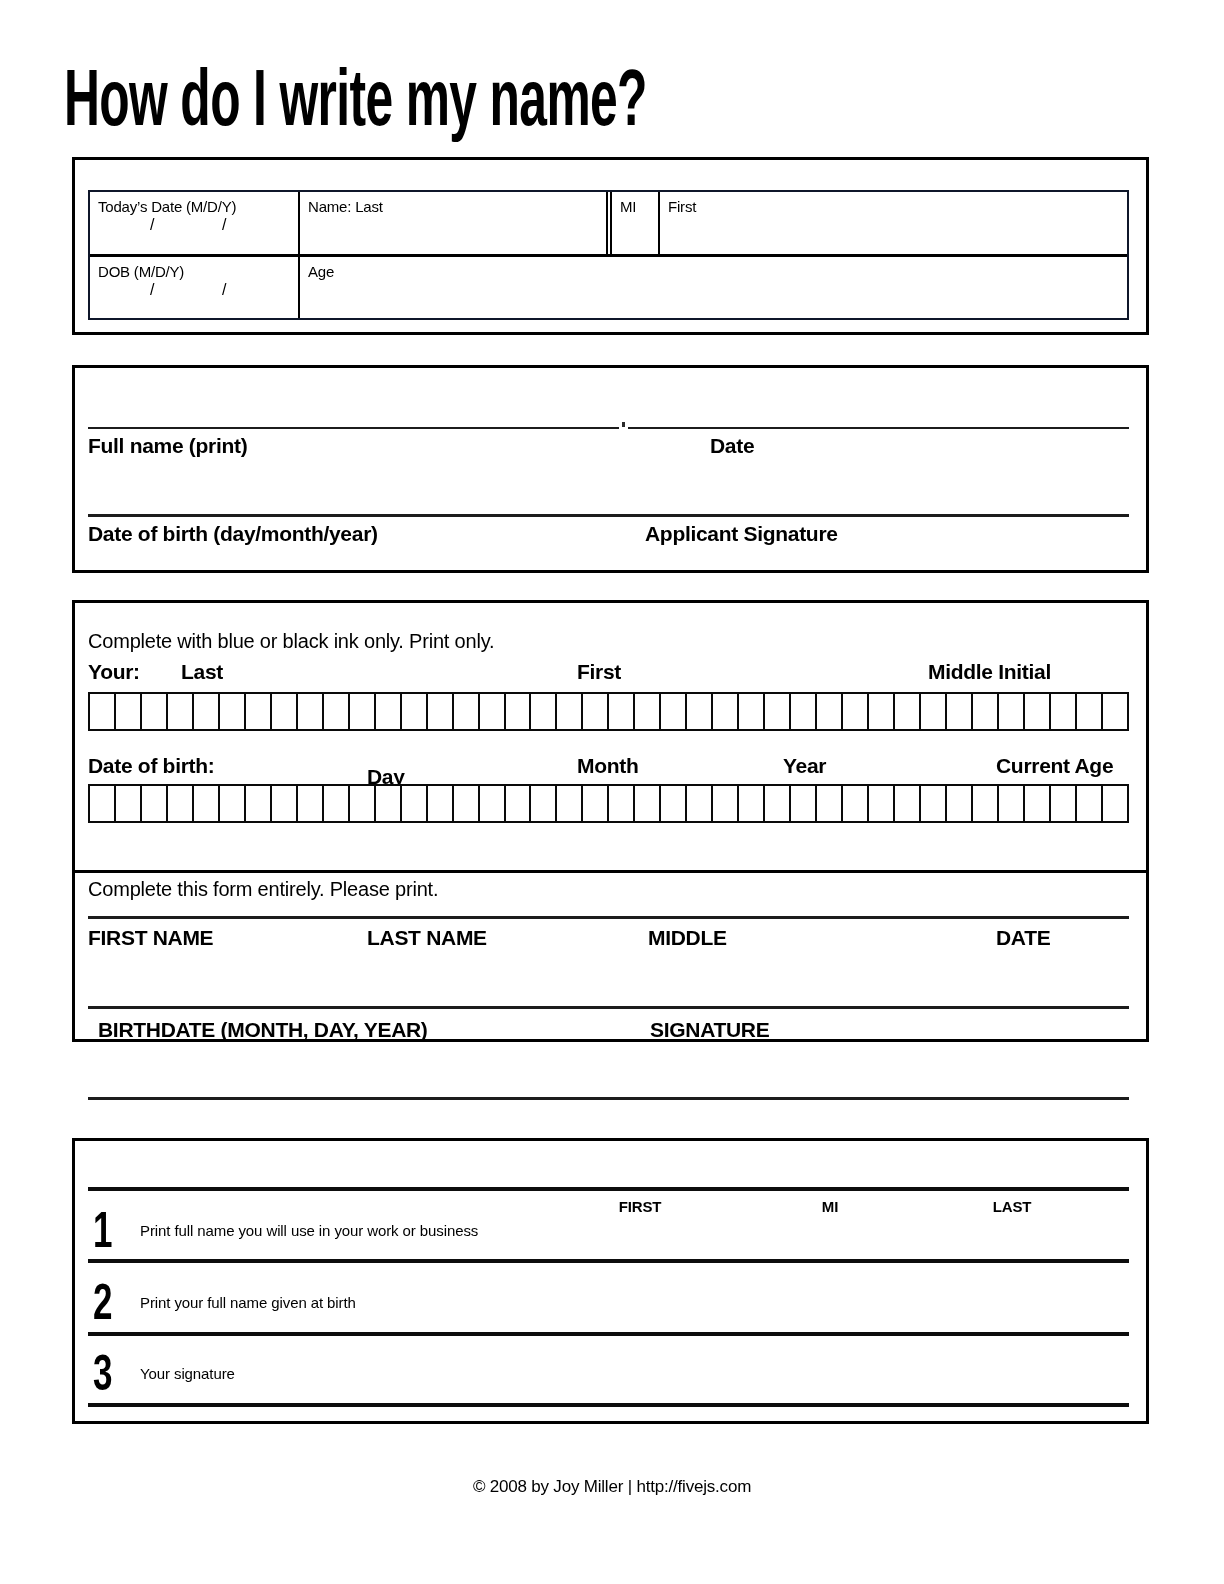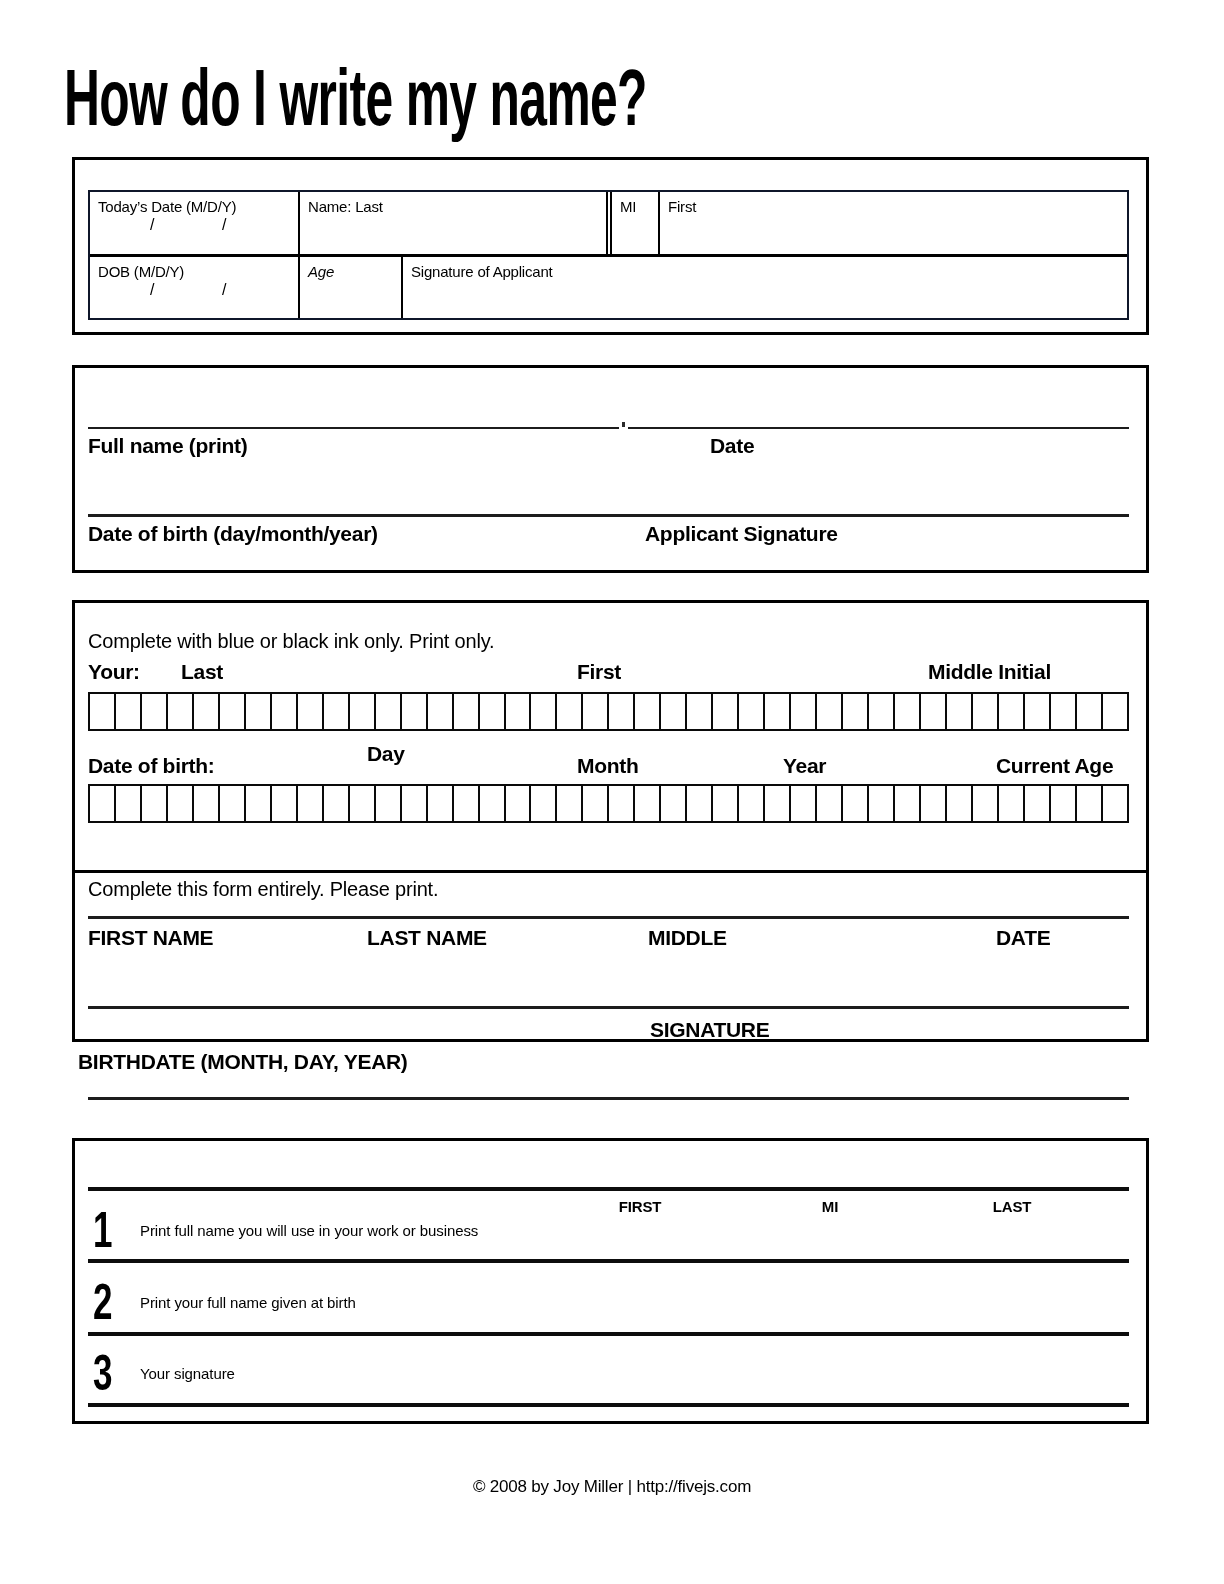--- a/index.html
+++ b/index.html
@@ -22,21 +22,21 @@
   
   .grid1{position:absolute;left:13px;top:30px;width:1041px;border:2px solid #0f172a;box-sizing:border-box;}
   .g1r{display:flex;height:62px;box-sizing:border-box;}
   .g1r2{border-top:3px solid #000;height:64px;}
   .g1r > div{box-sizing:border-box;padding:6px 0 0 8px;font-size:15px;letter-spacing:-0.2px;position:relative;border-right:2px solid #000;}
   .g1r > div:last-child{border-right:none;flex:1 1 auto;}
   .c-date{width:210px;}
   .c-namelast{width:308px;}
   .c-mi{width:50px;border-left:2px solid #000;margin-left:2px;}
   .c-first{width:253px;}
-  .c-age{width:103px;font-style:italic;}
+  .c-age{width:103px;}
   .slash{position:absolute;top:24px;font-size:16px;}
   .sl1{left:60px;} .sl2{left:132px;}
 
   .hline{position:absolute;background:#1c1c1c;}
   .lbl{position:absolute;font-weight:bold;font-size:21px;letter-spacing:-0.3px;white-space:nowrap;}
   .txt{position:absolute;font-size:20px;letter-spacing:-0.2px;white-space:nowrap;}
   .tick{position:absolute;width:3px;height:5px;background:#2a2a2a;}
 
   .cellrow{position:absolute;display:flex;width:1041px;height:39px;border:2px solid #0a0a0a;box-sizing:border-box;background:#fff;}
   .cellrow .cc{flex:1 1 0;border-right:2px solid #0a0a0a;}
@@ -78,23 +78,20 @@
         </div>
       </div>
       <div class="g1r g1r2">
         <div class="c-date">
           <span>DOB (M/D/Y)</span>
           <span class="slash sl1">/</span>
           <span class="slash sl2">/</span>
         </div>
         <div class="c-age">
           <span>Age</span>
-        </div>
-        <div>
-          <span>Signature of Applicant</span>
         </div>
       </div>
     </div>
   </div>
 
   <div class="box" id="box2">
     <div class="hline" style="left:13px;top:59px;width:531px;height:2px;"></div>
     <div class="tick" style="left:547px;top:54px;"></div>
     <div class="hline" style="left:553px;top:59px;width:501px;height:2px;"></div>
     <div class="lbl" style="left:13px;top:66px;">Full name (print)</div>
@@ -146,21 +143,21 @@
         <span class="cc"></span>
         <span class="cc"></span>
         <span class="cc"></span>
         <span class="cc"></span>
         <span class="cc"></span>
         <span class="cc"></span>
         <span class="cc"></span>
         <span class="cc"></span>
       </div>
     <div class="lbl" style="left:13px;top:151px;">Date of birth:</div>
-    <div class="lbl" style="left:292px;top:139px;">Day</div>
+    <div class="lbl" style="left:292px;top:162px;">Day</div>
     <div class="lbl" style="left:502px;top:151px;">Month</div>
     <div class="lbl" style="left:708px;top:151px;">Year</div>
     <div class="lbl" style="left:921px;top:151px;">Current Age</div>
     <div class="cellrow" style="left:13px;top:181px;">
         <span class="cc"></span>
         <span class="cc"></span>
         <span class="cc"></span>
         <span class="cc"></span>
         <span class="cc"></span>
         <span class="cc"></span>
@@ -202,21 +199,21 @@
   </div>
 
   <div class="box" id="box4">
     <div class="txt" style="left:13px;top:5px;">Complete this form entirely. Please print.</div>
     <div class="hline" style="left:13px;top:43px;width:1041px;height:3px;"></div>
     <div class="lbl" style="left:13px;top:53px;">FIRST NAME</div>
     <div class="lbl" style="left:292px;top:53px;">LAST NAME</div>
     <div class="lbl" style="left:573px;top:53px;">MIDDLE</div>
     <div class="lbl" style="left:921px;top:53px;">DATE</div>
     <div class="hline" style="left:13px;top:133px;width:1041px;height:3px;"></div>
-    <div class="lbl" style="left:3px;top:145px;margin-top:32px;">BIRTHDATE (MONTH, DAY, YEAR)</div>
+    <div class="lbl" style="left:23px;top:145px;">BIRTHDATE (MONTH, DAY, YEAR)</div>
     <div class="lbl" style="left:575px;top:145px;">SIGNATURE</div>
     <div class="hline" style="left:13px;top:224px;width:1041px;height:3px;"></div>
   </div>
 
   <div class="box" id="box5">
     <div class="rule5" style="top:46px;"></div>
     <div class="colhead" style="left:565px;top:57px;">FIRST</div>
     <div class="colhead" style="left:755px;top:57px;">MI</div>
     <div class="colhead" style="left:937px;top:57px;">LAST</div>
 

